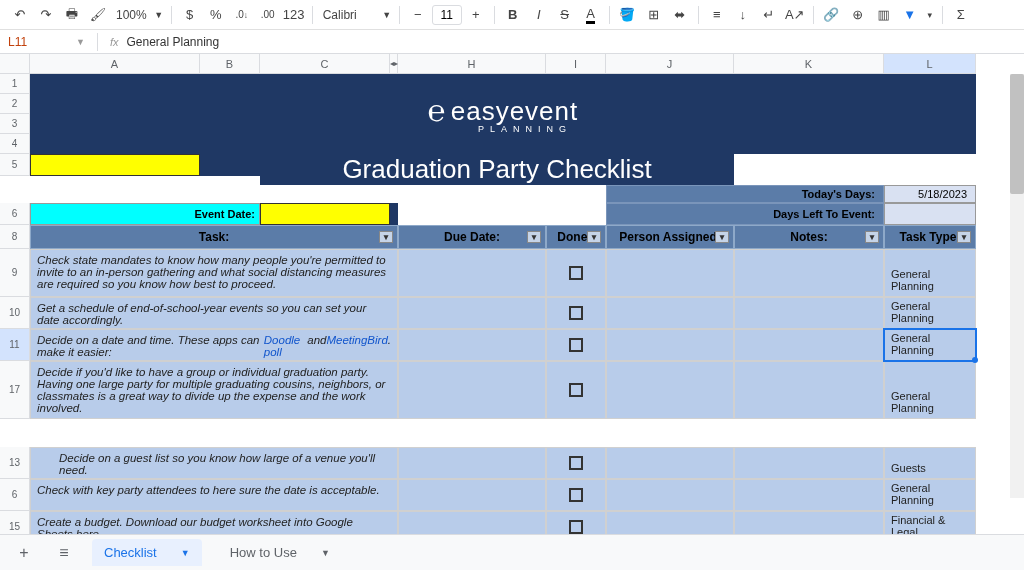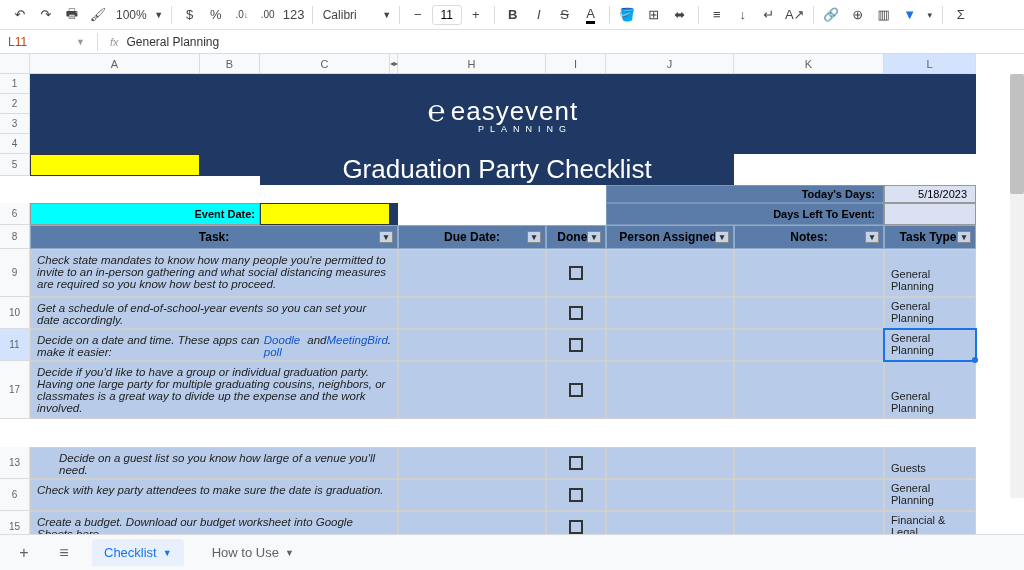--- a/index.html
+++ b/index.html
@@ -58,21 +58,21 @@
 .link { color: #1155cc; }
 
 
 .span-ac { grid-column: 2 / 4; }
 .span-title { grid-column: 4 / 9; }
 .span-notes-today { grid-column: 8 / 10; }
 
 
 .tabs { position: absolute; bottom: 0; left: 0; right: 0; height: 36px; border-top: 1px solid #dadce0; display: flex; align-items: center; padding: 0 12px; gap: 16px; background: #f8f9fa; }
 .tab-btn { font-size: 16px; color: #5f6368; cursor: pointer; width: 24px; text-align: center; }
-.tab { padding: 6px 12px; font-size: 13px; color: #5f6368; cursor: pointer; display: flex; align-items: center; gap: 6px; }
+.tab { padding: 6px 12px; font-size: 13px; color: #5f6368; cursor: pointer; display: flex; align-items: center; gap: 24px; }
 .tab.active { color: #1a73e8; font-weight: 500; background: #e8f0fe; border-radius: 4px 4px 0 0; }
 .tab-arrow { font-size: 9px; }
 
 
 .vscroll { position: absolute; right: 0; top: 20px; bottom: 36px; width: 14px; background: #f1f1f1; }
 .vscroll-thumb { position: absolute; top: 0; width: 100%; height: 120px; background: #c1c1c1; border-radius: 2px; }
 </style>
 </head>
 <body>
 
@@ -254,21 +254,21 @@
         <div class="data-cell"></div>
         <div class="data-cell done-cell">
           <div class="checkbox"></div>
         </div>
         <div class="data-cell"></div>
         <div class="data-cell"></div>
         <div class="data-cell type-cell">Guests</div>
       </div>
       <div class="grid" style="grid-template-rows: 32px;">
         <div class="row-header">6</div>
-        <div class="data-cell task-cell tall" style="grid-column:2/6;">Check with key party attendees to make sure the date is graduation.</div>
+        <div class="data-cell task-cell tall" style="grid-column:2/6;">Check with key party attendees to here sure the date is acceptable.</div>
         <div class="data-cell"></div>
         <div class="data-cell done-cell">
           <div class="checkbox"></div>
         </div>
         <div class="data-cell"></div>
         <div class="data-cell"></div>
         <div class="data-cell type-cell">General Planning</div>
       </div>
       <div class="grid" style="grid-template-rows: 32px;">
         <div class="row-header">15</div>

